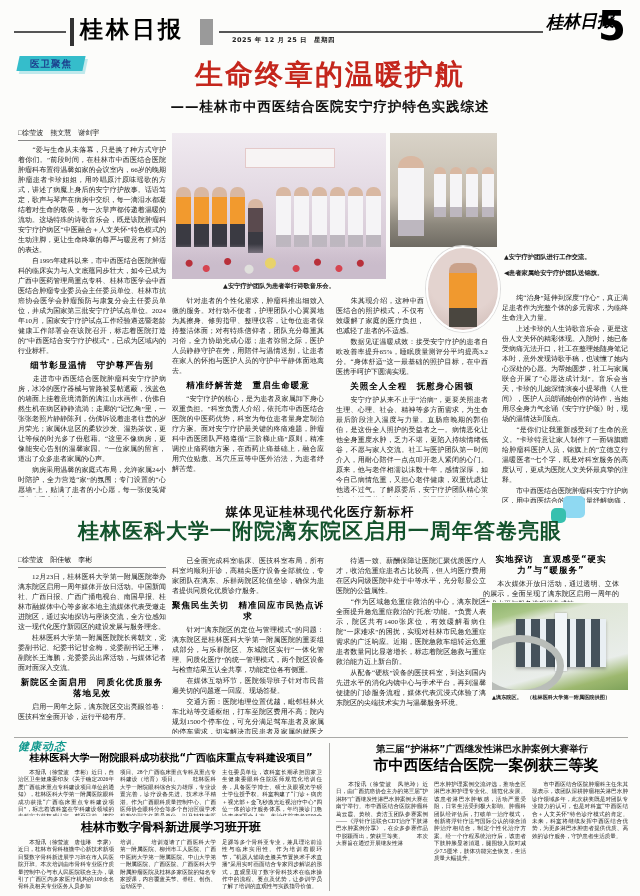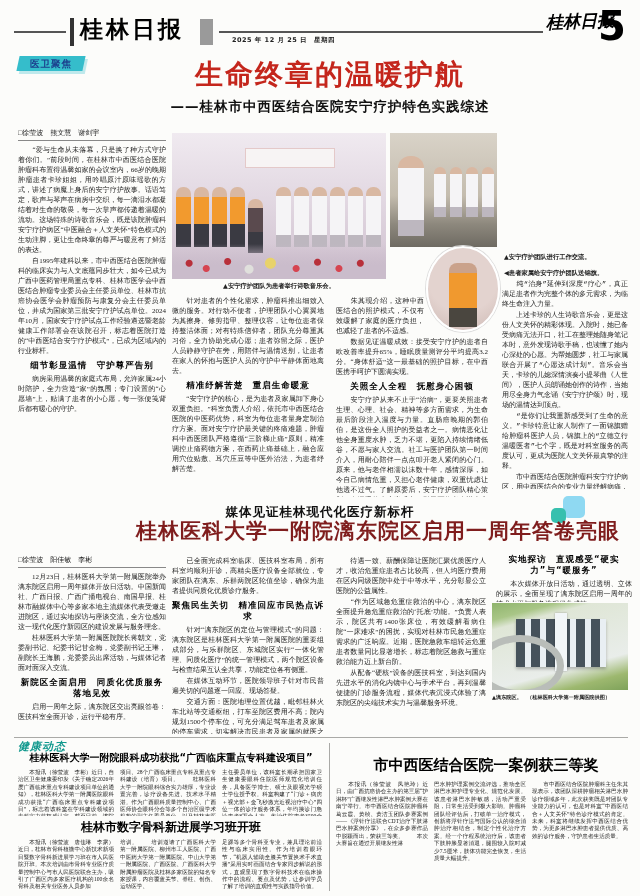--- a/index.html
+++ b/index.html
@@ -13,21 +13,21 @@
   #masthead{font:bold italic 17px/1 "DejaVu Serif",serif;transform:rotate(-2deg);color:#000;}
   #pageno{font:900 40px/1 "DejaVu Sans",sans-serif;color:#000;}
   
   .badge{transform:skewX(-12deg);background:#35bdcb;box-shadow:3px 3px 0 rgba(76,198,210,.35);
          display:flex;align-items:center;justify-content:center;}
   .badge span{transform:skewX(12deg);font:900 9.5px/1 "DejaVu Sans",sans-serif;color:#1b3c8c;letter-spacing:1px;}
   
   .h-red{font:900 28px/1.1 "DejaVu Sans",sans-serif;color:#c4261c;letter-spacing:2px;text-align:center;}
   .h-sub{font:bold 13.5px/1.2 "DejaVu Sans",sans-serif;color:#111;text-align:center;letter-spacing:1px;}
   .kicker{font:bold 12.5px/1.2 "DejaVu Sans",sans-serif;color:#111;text-align:center;letter-spacing:1px;}
-  .h-big{font:900 21px/1.15 "DejaVu Sans",sans-serif;color:#7f1d1d;text-align:right;letter-spacing:1px;}
+  .h-big{font:900 21px/1.15 "DejaVu Sans",sans-serif;color:#14532d;text-align:center;letter-spacing:1px;}
   .h-mid{font:900 12px/1.2 "DejaVu Sans",sans-serif;color:#000;text-align:center;white-space:nowrap;}
   .h-mid2{font:900 15px/1.2 "DejaVu Sans",sans-serif;color:#000;text-align:center;}
   .kicker-s{font:bold 9.5px/1.2 "DejaVu Sans",sans-serif;color:#111;text-align:center;white-space:nowrap;}
   .byline{font:7px/1.2 "Liberation Serif",serif;color:#222;border-bottom:1px solid #888;padding-bottom:3px;}
   
   .col{position:absolute;font:7px/10px "Liberation Serif",serif;text-align:justify;color:#1d1d1d;overflow:hidden;}
   .col p{margin:0 0 1px 0;}
   .col p.sub{font:bold 8.5px/11px "DejaVu Sans",sans-serif;text-align:center;margin:4px 0 3px;color:#000;letter-spacing:1px;}
   .smallcol{font:5.6px/7.4px "Liberation Serif",serif;}
   .smallcol p{margin:0;}
@@ -118,37 +118,38 @@
   <div id="photo3" class="ph" style="left:426px;top:246px;width:70px;height:82px;z-index:3;">
     <i class="fg big"></i>
   </div>
   <div class="cap" style="left:504px;top:253px;width:124px;">▲安宁疗护团队进行工作交流。</div>
   <div class="cap" style="left:504px;top:269px;width:124px;">◀患者家属给安宁疗护团队送锦旗。</div>
 
   <div class="col" style="left:18px;top:145px;width:148px;height:352px;">
       <p>　　“爱与生命从未落幕，只是换了种方式守护着你们。”前段时间，在桂林市中西医结合医院肿瘤科布置得温馨如家的会议室内，66岁的晚期肿瘤患者卡珍姐姐，用吟唱原汁原味瑶歌的方式，讲述了病魔上身后的安宁疗护故事。话语笃定，歌声与琴声在病房中交织，每一滴泪水都凝结着对生命的敬畏，每一次掌声都传递着温暖的流动。这场特殊的诗歌音乐会，既是该院肿瘤科安宁疗护病区“中医融合＋人文关怀”特色模式的生动注脚，更让生命终章的尊严与暖意有了鲜活的表达。</p>
       <p>　　自1995年建科以来，市中西医结合医院肿瘤科的临床实力与人文底蕴同步壮大，如今已成为广西中医药管理局重点专科、桂林市医学会中西医结合肿瘤专业委员会主任委员单位、桂林市抗癌协会医学会肿瘤预防与康复分会主任委员单位，并成为国家第三批安宁疗护试点单位。2024年10月，国家安宁疗护试点工作经验遴选暨老龄健康工作部署会在该院召开，标志着医院打造的“中西医结合安宁疗护模式”，已成为区域内的行业标杆。</p>
       <p class="sub">细节彰显温情　守护尊严告别</p>
+      <p>　　走进市中西医结合医院肿瘤科安宁疗护病房，冰冷的医疗器械与管路被妥帖遮蔽，浅蓝色的墙面上挂着意境清新的漓江山水画作，仿佛自然生机在病区静静流淌；走廊的“记忆角”里，一张张老照片静静陈列，仿佛诉说着患者往昔的岁月荣光；家属休息区的柔软沙发、温热茶饮，更让等候的时光多了份慰藉。“这里不像病房，更像能安心告别的温馨家园。”一位家属的留言，道出了众多患者家属的心声。</p>
       <p>　　病房采用温馨的家庭式布局，允许家属24小时陪护，全力营造“家”的氛围；专门设置的“心愿墙”上，贴满了患者的小心愿，每一张便笺背后都有暖心的守护。</p>
     </div>
   <div class="col" style="left:172px;top:296px;width:152px;height:201px;">
       <p>　　针对患者的个性化需求，肿瘤科推出细致入微的服务。对行动不便者，护理团队小心翼翼地为其擦身、修剪指甲、整理仪容，让每位患者保持整洁体面；对有特殊信仰者，团队充分尊重其习俗，全力协助完成心愿；患者弥留之际，医护人员静静守护在旁，用陪伴与温情送别，让患者在家人的怀抱与医护人员的守护中平静体面地离去。</p>
       <p class="sub">精准纾解苦楚　重启生命暖意</p>
       <p>　　“安宁疗护的核心，是为患者及家属卸下身心双重负担。”科室负责人介绍，依托市中西医结合医院的中医药优势，科室为每位患者量身定制治疗方案。面对安宁疗护最关键的疼痛难题，肿瘤科中西医团队严格遵循“三阶梯止痛”原则，精准调控止痛药物方案，在西药止痛基础上，融合应用穴位贴敷、耳穴压豆等中医外治法，为患者纾解苦楚。</p>
     </div>
   <div class="col" style="left:336px;top:296px;width:152px;height:201px;">
     <div style="float:right;width:64px;height:36px;"></div>
     <div>
         <p>　　朱其现介绍，这种中西医结合的照护模式，不仅有效缓解了家庭的医疗负担，也减轻了患者的不适感。</p>
         <p>　　数据见证温暖成效：接受安宁疗护的患者自欧改善率提升65%，睡眠质量测评分平均提高3.2分。“身体舒适”这一最基础的照护目标，在中西医携手呵护下圆满实现。</p>
         <p class="sub">关照全人全程　抚慰身心困顿</p>
         <p>　　安宁疗护从来不止于“治病”，更要关照患者生理、心理、社会、精神等多方面需求，为生命最后阶段注入温度与力量。直肠癌晚期的郭伯伯，是这份全人照护的受益者之一。病情恶化让他全身重度水肿，乏力不堪，更陷入持续情绪低谷，不愿与家人交流。社工与医护团队第一时间介入，用耐心陪伴一点点叩开老人紧闭的心门。原来，他与老伴相濡以沫数十年，感情深厚，如今自己病情危重，又担心老伴健康，双重忧虑让他透不过气。了解原委后，安宁疗护团队精心策划，在温暖的病房音乐中，引导两位老人说出心底的牵挂与慰藉……</p>
       </div>
   </div>
-  <div class="col" style="left:502px;top:279px;width:126px;height:210px;font-family:Liberation Mono, monospace;">
+  <div class="col" style="left:502px;top:293px;width:126px;height:210px;">
     <div>
         <p>　　纯“治身”延伸到深度“疗心”，真正满足患者作为完整个体的多元需求，为临终生命注入力量。</p>
         <p>　　上述卡珍的人生诗歌音乐会，更是这份人文关怀的精彩体现。入院时，她已备受病痛无法开口，社工在整理她随身笔记本时，意外发现诗歌手稿，也读懂了她内心深处的心愿。为帮她圆梦，社工与家属联合开展了“心愿达成计划”。音乐会当天，卡珍的儿媳深情演奏小提琴曲《人世间》，医护人员朗诵她创作的诗作，当她用尽全身力气念诵《安宁疗护颂》时，现场的温情达到顶点。</p>
         <p>　　“是你们让我重新感受到了生命的意义。”卡珍特意让家人制作了一面锦旗赠给肿瘤科医护人员，锦旗上的“立德立行　温暖医者”七个字，既是对科室服务的高度认可，更成为医院人文关怀最真挚的注释。</p>
         <p>　　市中西医结合医院肿瘤科安宁疗护病区，用中西医结合的专业力量纾解病痛，用多学科协作的全面支持抚平后顾，用温情陪伴温暖岁月。在这里，生命的长度或许无法延长，但生命的质量与温度，却被打磨到极致。</p>
       </div>
 
   </div>
 
   <div class="deco" style="left:563px;top:496px;width:22px;height:22px;background:#8fd9f2;"></div>
@@ -168,21 +169,21 @@
       <p class="sub">聚焦民生关切　精准回应市民热点诉求</p>
       <p>　　针对“漓东院区的定位与管理模式”的问题：漓东院区是桂林医科大学第一附属医院的重要组成部分，与乐群院区、东城院区实行“一体化管理、同质化医疗”的统一管理模式，两个院区设备与检查结果互认全共享，功能定位各有侧重。</p>
       <p>　　在媒体互动环节，医院领导班子针对市民普遍关切的问题逐一回应、现场答疑。</p>
       <p>　　交通方面：医院地理位置优越，毗邻桂林火车北站等交通枢纽，打车至院区费用不高；院内规划1500个停车位，可充分满足驾车患者及家属的停车需求，切实解决市民患者及家属的就医之忧。</p>
     </div>
   <div class="col" style="left:336px;top:556px;width:150px;height:178px;">
       <p>　　待遇一致、薪酬保障让医院汇聚优质医疗人才，收治危重症患者占比较高，但人均医疗费用在区内同级医院中处于中等水平，充分彰显公立医院的公益属性。</p>
       <p>　　“作为区域急危重症救治的中心，漓东院区全面提升急危重症救治的‘托底’功能。”负责人表示，院区共有1400张床位，有效缓解看病住院“一床难求”的困扰，实现对桂林市民急危重症需求的广泛响应。近期，医院急救车组转运危重患者数量同比显著增长，标志着院区急救与重症救治能力迈上新台阶。</p>
       <p>　　从配备“硬核”设备的医技科室，到达到国内先进水平的消化内镜中心与手术平台，再到温馨便捷的门诊服务流程，媒体代表沉浸式体验了漓东院区的尖端技术实力与温馨服务环境。</p>
     </div>
-  <div class="col" style="left:496px;top:550px;width:136px;height:52px;">
+  <div class="col" style="left:483px;top:550px;width:136px;height:52px;">
       <p class="sub">实地探访　直观感受“硬实力”与“暖服务”</p>
       <p>　　本次媒体开放日活动，通过透明、立体的展示，全面呈现了漓东院区启用一周年的技术水平与服务流程优化成效。</p>
     </div>
 
   <div id="photo4" class="ph" style="left:492px;top:603px;width:136px;height:87px;">
     <div class="bld"></div>
     <div class="tower"></div>
     <div class="road"></div>
   </div>
   <div class="cap" style="left:492px;top:693px;width:136px;font-size:5.2px;">▲漓东院区。　（桂林医科大学第一附属医院供图）</div>
@@ -209,20 +210,21 @@
       <p>　　本报讯（徐莹波　唐佳琳　李露）近日，桂林市骨科植微中心新技术新项目暨数字骨科新进展学习班在市人民医院开班。本次培训由市骨科专业医疗质量控制中心与市人民医院联合主办，吸引了广西区内多家医疗机构的100余名骨科及相关专业医务人员参加</p>
     </div>
   <div class="col smallcol" style="left:120px;top:839px;width:96px;height:53px;">
       <p>培训。
 　　培训邀请了广西医科大学第一附属医院、柳州市工人医院、广西中医药大学第一附属医院、中山大学第一附属医院、广西医院、广西医科大学附属肿瘤医院及桂林多家医院的知名专家授课，内容覆盖关节、脊柱、创伤、运动医学、</p>
     </div>
   <div class="col smallcol" style="left:222px;top:839px;width:100px;height:53px;">
       <p>足踝等多个骨科亚专业，兼具理论前沿性与临床实用性。作为培训着眼环节，“机器人辅助全膝关节置换术手术直播”采用实时画面结合专家同步解说的形式，直观呈现了数字骨科技术在临床操作中的流程、要点及优势，让参训学员了解了培训的直观性与实践指导价值。</p>
     </div>
 
+  <div class="kicker-s abs" style="left:336px;top:743px;width:292px;">第三届“护淋杯”广西继发性淋巴水肿案例大赛举行</div>
   <div class="h-mid2 abs" style="left:340px;top:756px;width:292px;">市中西医结合医院一案例获三等奖</div>
   <div class="col smallcol" style="left:336px;top:781px;width:92px;height:110px;">
       <p>　　本报讯（徐莹波　凤艳玲）近日，由广西抗癌协会主办的第三届“护淋杯”广西继发性淋巴水肿案例大赛在南宁举行。市中西医结合医院肿瘤科葛云霞、黄桢、黄洁玉团队参赛案例——《浮针疗法联合CDT治疗下肢淋巴水肿案例分享》，在众多参赛作品中脱颖而出，荣获三等奖。
 　　本次大赛旨在通过开展继发性淋</p>
     </div>
   <div class="col smallcol" style="left:434px;top:781px;width:92px;height:110px;">
       <p>巴水肿护理案例交流评选，推动全区淋巴水肿护理专业化、规范化发展。该患者淋巴水肿敏感，活动严重受阻，日常生活受到极大影响。肿瘤科团队经评估后，打破单一治疗模式，创新将浮针疗法与国际公认的综合消肿治疗相结合，制定个性化治疗方案。经一个疗程系统治疗后，该患者下肢肿胀显著消退，腿围较入院时减少7.5厘米，肢体功能完全恢复，生活质量大幅提升。</p>
     </div>
   <div class="col smallcol" style="left:532px;top:781px;width:96px;height:110px;">
       <p>　　市中西医结合医院肿瘤科主任朱其现表示，该团队深耕肿瘤相关淋巴水肿诊疗领域多年，此次获奖既是对团队专业能力的认可，也是对科室“中西医结合＋人文关怀”特色诊疗模式的肯定。未来，科室将继续发挥中西医结合优势，为更多淋巴水肿患者提供优质、高效的诊疗服务，守护患者生活质量。</p>

